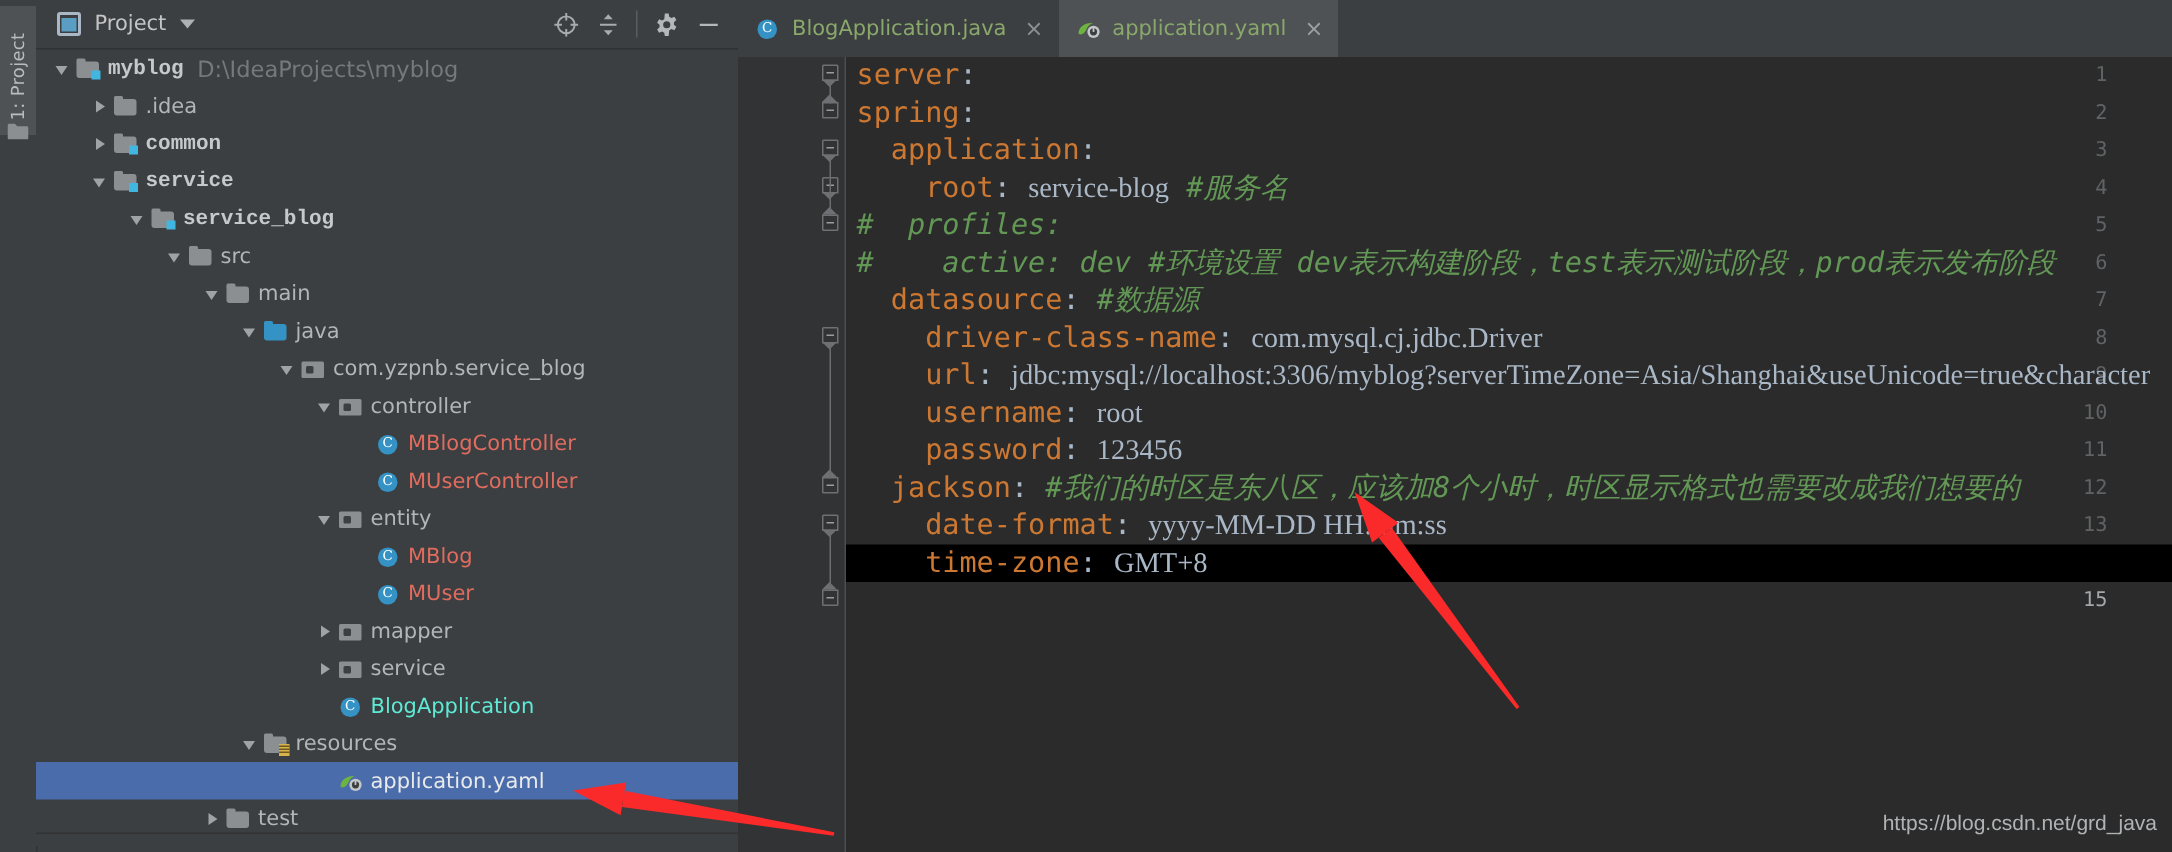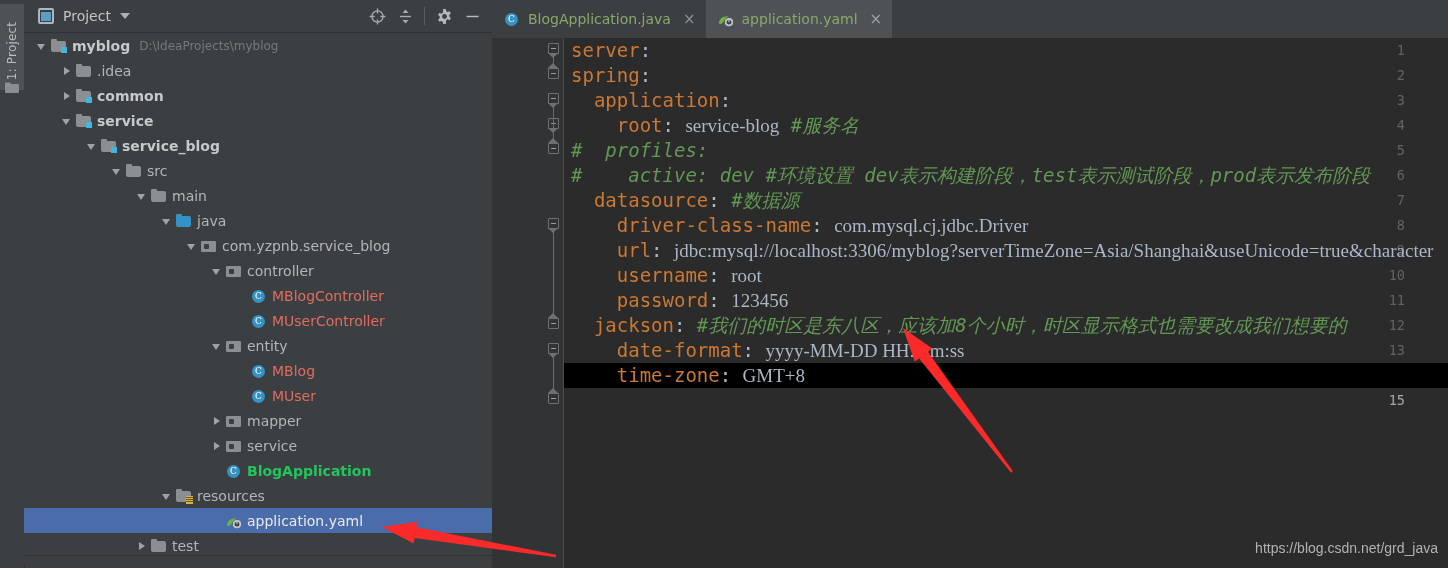--- a/index.html
+++ b/index.html
@@ -138,25 +138,25 @@
     border-right: 4.5px solid transparent;
   }
   .arrow.none::before { content: none; }
   .ic {
     flex: 0 0 auto;
     width: 16px; height: 16px;
     margin: 0 5px 0 3px;
     position: relative;
   }
   .lbl { color: #b3b6b8; }
-  .lbl.bold { font-weight: bold; color: #c6c9cb; }
+  .lbl.bold { font-weight: bold; color: #c6c9cb; font-family: Liberation Mono, monospace; }
   .lbl.class { color: #e06c5f; }
-  .lbl.green { color: #22c55e; font-weight: bold; }
+  .lbl.green { color: #5eead4; }
   .lbl.sel { color: #e8eaec; }
-  .path { color: #76797b; font-size: 12px; margin-left: 9px; }
+  .path { color: #76797b; font-size: 15px; margin-left: 9px; }
 
   
   .folder {
     position: absolute; left: 0; top: 3px;
     width: 15px; height: 11px;
     background: #8c8f91;
     border-radius: 1px 2px 2px 2px;
   }
   .folder::before {
     content: "";

